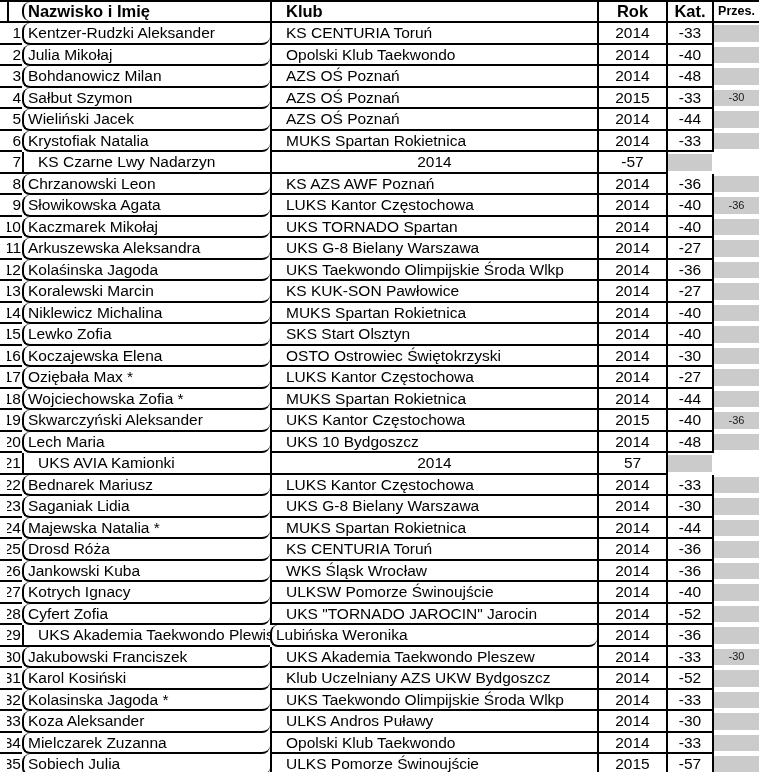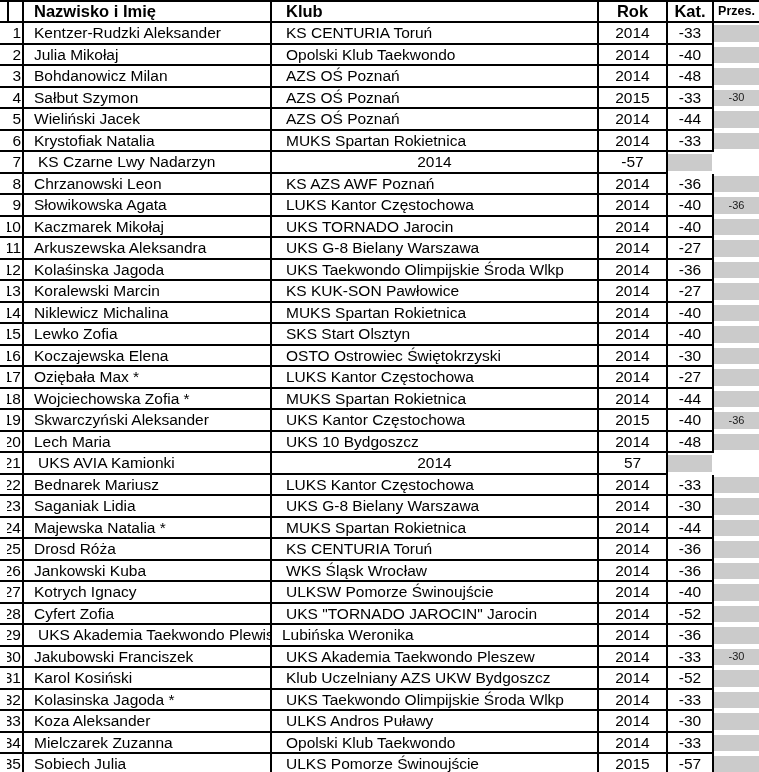--- a/index.html
+++ b/index.html
@@ -37,21 +37,21 @@
   .header .c1, .header .c2, .header .c3, .header .c4, .header .c5, .header .c6 { border-left:2px solid #000; }
   .body  .c2, .body .c3, .body .c4, .body .c5, .body .c6 { border-left:2px solid #000; }
 
   
   .body .c0, .body .c1, .body .c2, .body .c3, .body .c4, .body .c5 { border-bottom:2px solid #000; }
 
   .hdr { font-weight:bold; font-size:16.5px; justify-content:center; }
   .hdr-small { font-weight:bold; font-size:12.5px; justify-content:center; }
 
   .c1 { justify-content:flex-end; padding-right:1px; }
-  .c2 { justify-content:flex-start; padding-left:10px; }
+  .c2 { justify-content:flex-start; padding-left:4px;border-radius:8px; }
   .c3 { justify-content:flex-start; padding-left:14px; }
   .c4, .c5 { justify-content:center; }
 
   .c6 { position:relative; }
   .przes-fill {
     position:absolute;
     left:0; right:0; top:2px; bottom:3px;
     background:#cbcbcb;
     display:flex; align-items:center; justify-content:center;
     font-size:11px;
@@ -178,21 +178,21 @@
       <div class="c c5">-40</div>
       <div class="c c6">
         <div class="przes-fill">-36</div>
       </div>
     </div>
 
     <div class="row body">
       <div class="c c0"></div>
       <div class="c c1">10</div>
       <div class="c c2">Kaczmarek Mikołaj</div>
-      <div class="c c3">UKS TORNADO Jarocin</div>
+      <div class="c c3">UKS TORNADO Spartan</div>
       <div class="c c4">2014</div>
       <div class="c c5">-40</div>
       <div class="c c6">
         <div class="przes-fill"></div>
       </div>
     </div>
 
     <div class="row body">
       <div class="c c0"></div>
       <div class="c c1">11</div>

